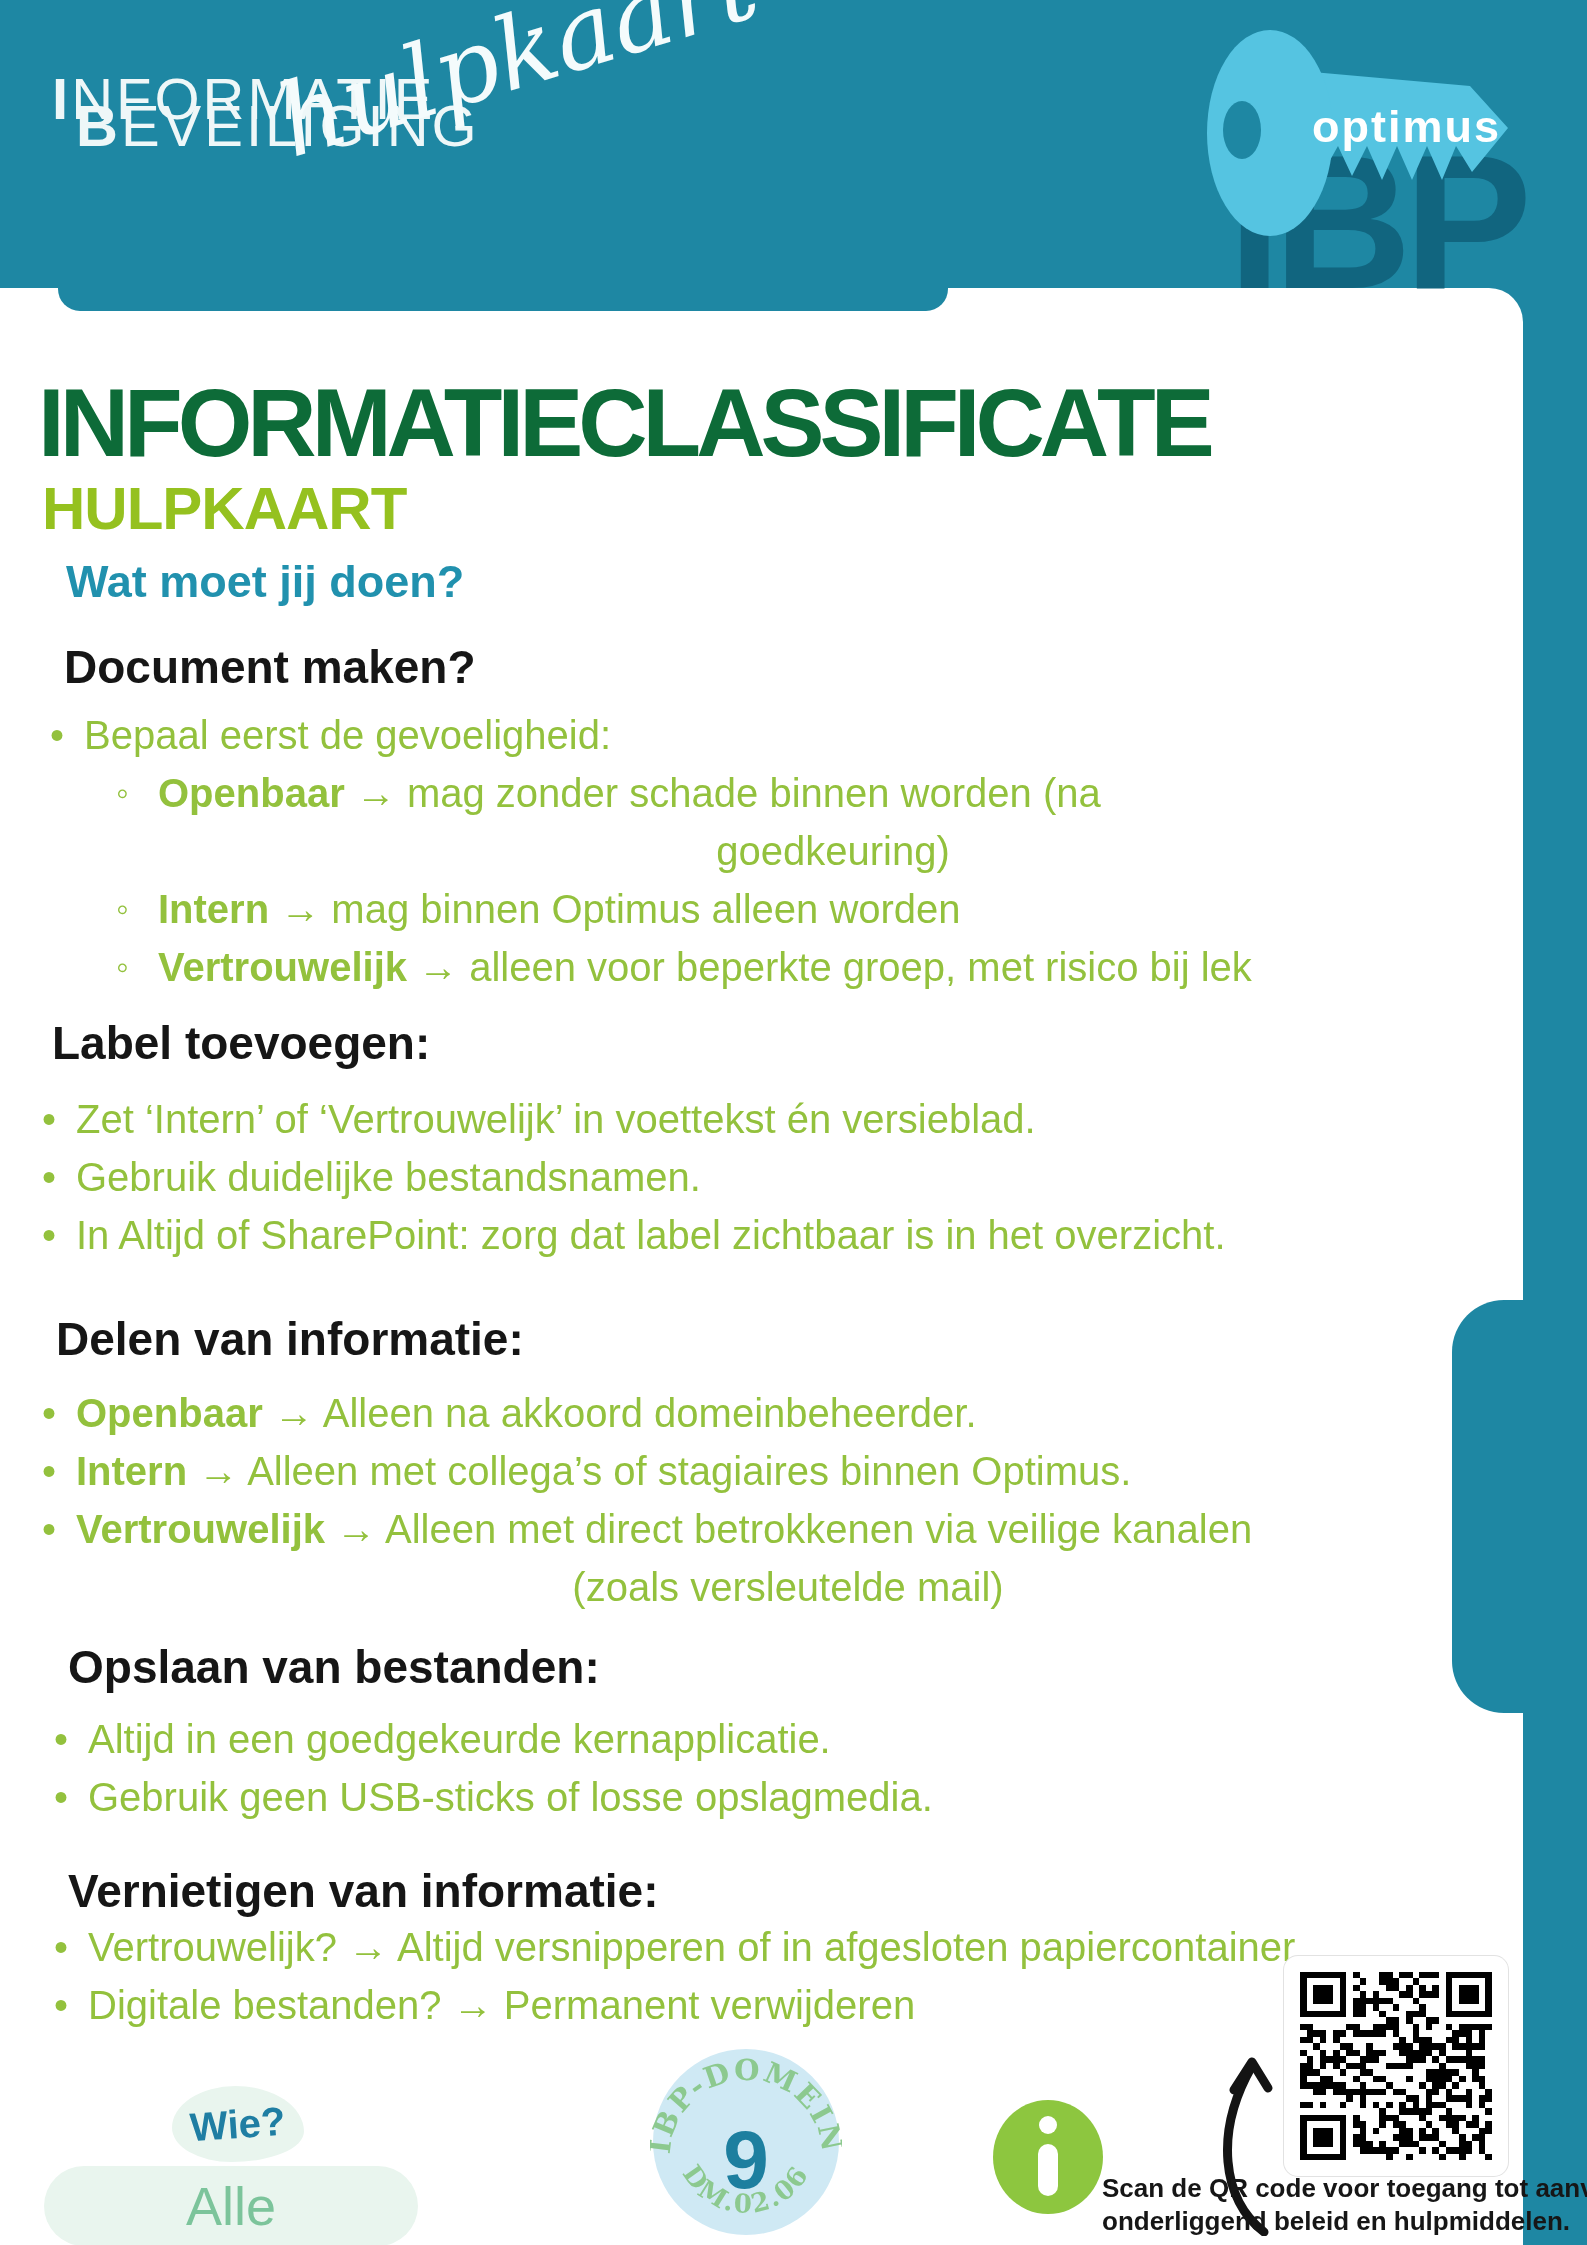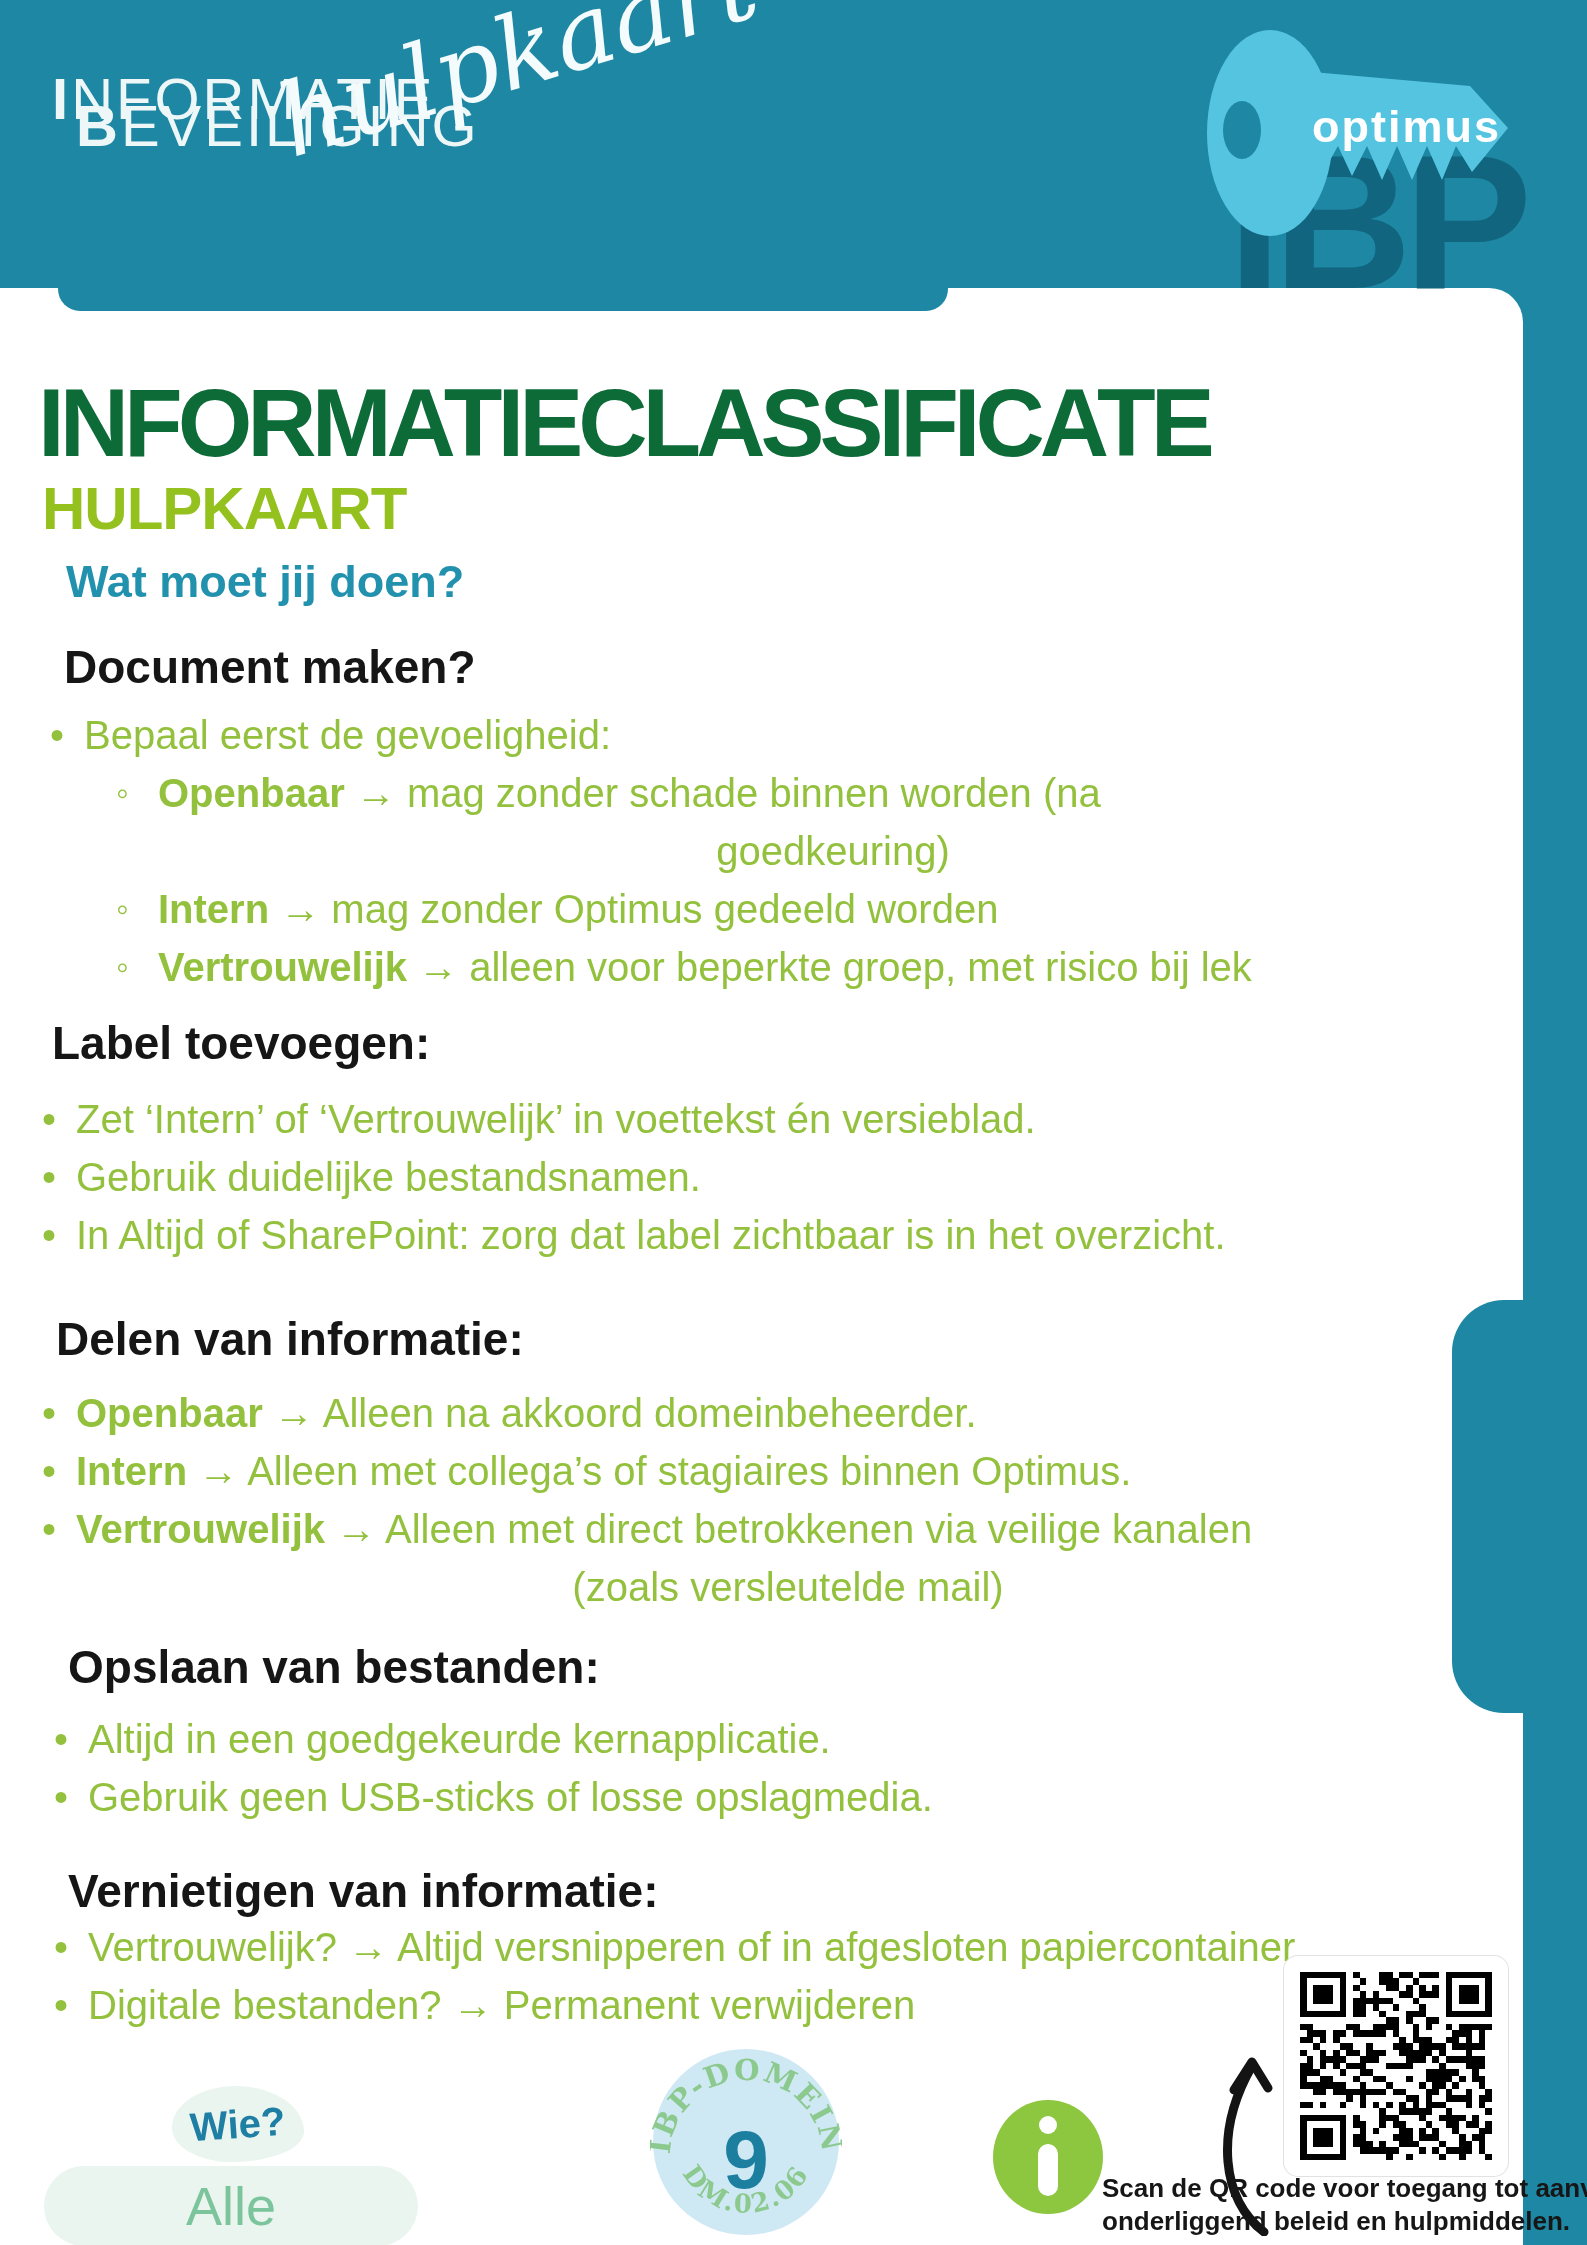--- a/index.html
+++ b/index.html
@@ -93,21 +93,21 @@
   </svg>
 
   <div class="abs main-title">INFORMATIECLASSIFICATE</div>
   <div class="abs subtitle">HULPKAART</div>
   <div class="abs question">Wat moet jij doen?</div>
 
   <div class="abs sec-h h0">Document maken?</div>
   <div class="abs list l0">
     <div class="li"><span class="b">•</span><span class="lead"></span><span>Bepaal eerst de gevoeligheid:</span></div>
     <div class="li sub"><span class="b">◦</span><span class="lead">Openbaar</span><span> → mag zonder schade binnen worden (na</span><span class="cont">goedkeuring)</span></div>
-    <div class="li sub"><span class="b">◦</span><span class="lead">Intern</span><span> → mag zonder Optimus gedeeld worden</span></div>
+    <div class="li sub"><span class="b">◦</span><span class="lead">Intern</span><span> → mag binnen Optimus alleen worden</span></div>
     <div class="li sub"><span class="b">◦</span><span class="lead">Vertrouwelijk</span><span> → alleen voor beperkte groep, met risico bij lek</span></div>
   </div>
 
   <div class="abs sec-h h1">Label toevoegen:</div>
   <div class="abs list l1">
     <div class="li"><span class="b">•</span><span class="lead"></span><span>Zet ‘Intern’ of ‘Vertrouwelijk’ in voettekst én versieblad.</span></div>
     <div class="li"><span class="b">•</span><span class="lead"></span><span>Gebruik duidelijke bestandsnamen.</span></div>
     <div class="li"><span class="b">•</span><span class="lead"></span><span>In Altijd of SharePoint: zorg dat label zichtbaar is in het overzicht.</span></div>
   </div>
 

